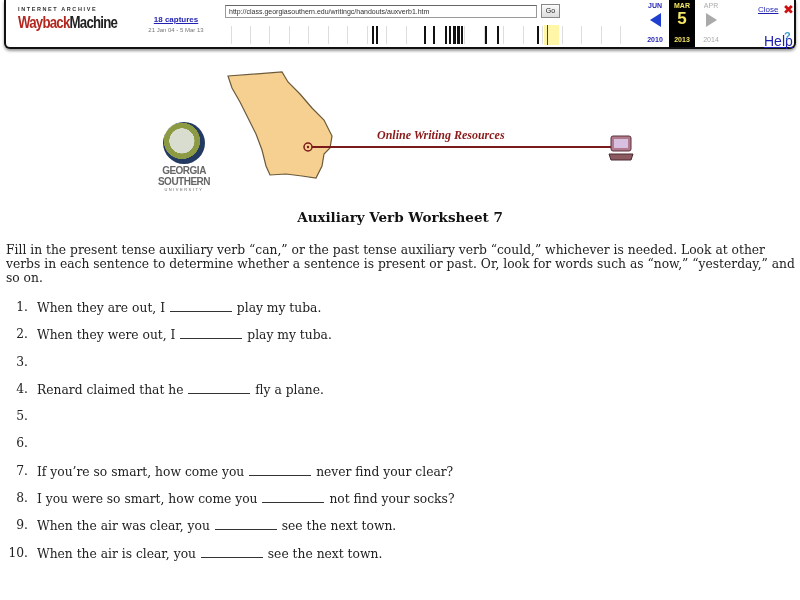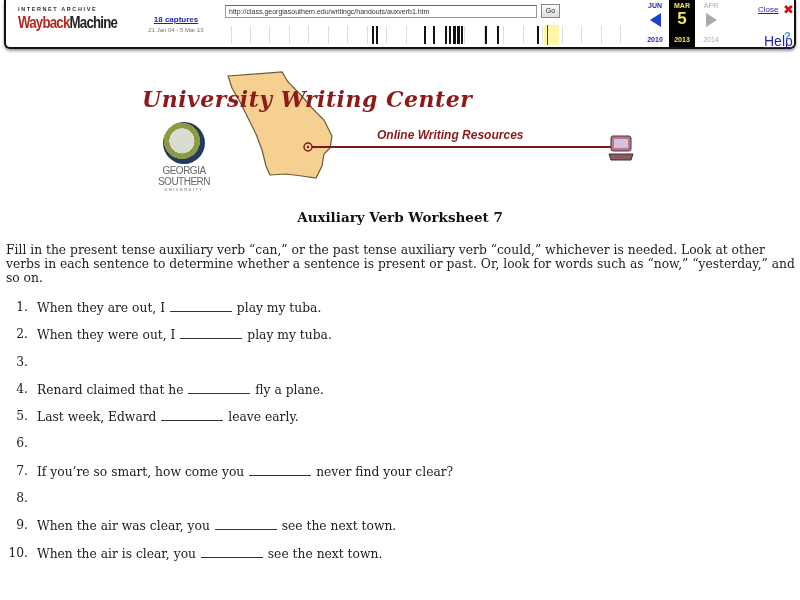--- a/index.html
+++ b/index.html
@@ -59,26 +59,26 @@
   #wb-help-q { position: absolute; left: 778px; top: 30px; font-size: 11px; font-weight: bold; color: #3a9ad0; }
 
   
   #banner { position: absolute; left: 140px; top: 62px; width: 520px; height: 130px; }
   #ga-map { position: absolute; left: 80px; top: 0; }
   #uwc-title {
     position: absolute; left: 2px; top: 24px; font-family: "DejaVu Serif", serif; font-style: italic;
     font-size: 22px; color: #8b1a1a; letter-spacing: 0.5px; white-space: nowrap; font-weight: bold;
   }
   #owr-title {
-    position: absolute; left: 237px; top: 66px; font-family: Liberation Sans, sans-serif; font-style: italic;
+    position: absolute; left: 237px; top: 66px; font-family: Liberation Serif, serif; font-style: italic;
     font-size: 12px; color: #8b1a1a; white-space: nowrap; font-weight: bold;
   }
   #gsu-logo { position: absolute; left: 14px; top: 60px; width: 60px; text-align: center; }
   #gsu-logo .emb { width: 42px; height: 42px; border-radius: 50%; background: radial-gradient(circle at 45% 45%, #d9ddd0 0 38%, #8c9a44 39% 55%, #233a63 56% 100%); margin: 0 auto; position: relative; }
-  #gsu-logo .n1 { font-family: "Liberation Sans", sans-serif; font-size: 10px; color: #666; line-height: 9px; letter-spacing: -0.5px; margin-top: 2px; display: block; }
+  #gsu-logo .n1 { font-family: "Liberation Sans", sans-serif; font-size: 10px; color: #666; line-height: 9px; letter-spacing: -0.5px; margin-top: 2px; display: block; font-weight: bold; }
   #gsu-logo .n2 { font-family: "Liberation Sans", sans-serif; font-size: 4px; color: #666; letter-spacing: 1.5px; display: block; margin-top: 1px; }
   #pc-icon { position: absolute; left: 467px; top: 72px; }
 
   
   #page-title {
     position: absolute; left: 0; top: 209px; width: 800px; text-align: center;
     font-family: "DejaVu Serif", serif; font-weight: bold; font-size: 13.5px; color: #111;
   }
   #intro {
     position: absolute; left: 6px; top: 243px; width: 790px;
@@ -167,21 +167,20 @@
   <span id="wb-close">Close</span>
   <span id="wb-close-x">✖</span>
   <span id="wb-help">Help</span>
   <span id="wb-help-q">?</span>
 </div>
 
 <div id="banner">
   <svg id="ga-map" width="140" height="130" viewBox="0 0 140 130">
     <path d="M8,14 L62,10 L68,20 L80,32 L92,46 L104,58 L112,74 L110,86 L104,92 L102,104 L96,116 L82,114 L66,112 L50,113 L46,104 L42,88 L36,72 L28,56 L20,40 L12,26 Z" fill="#f5d090" stroke="#6b5a3a" stroke-width="1.2"></path>
   </svg>
-  <div id="uwc-title">University Writing Center</div>
   <svg style="position:absolute;left:163px;top:80px" width="310" height="10">
     <circle cx="5" cy="5" r="4" fill="none" stroke="#7a1a1a" stroke-width="1.5"></circle>
     <circle cx="5" cy="5" r="1.2" fill="#7a1a1a"></circle>
     <line x1="9" y1="5" x2="310" y2="5" stroke="#7a1a1a" stroke-width="2"></line>
   </svg>
   <div id="owr-title">Online Writing Resources</div>
   <svg id="pc-icon" width="28" height="28" viewBox="0 0 28 28">
     <rect x="4" y="2" width="20" height="15" rx="2" fill="#b07a8a" stroke="#5a3040"></rect>
     <rect x="7" y="5" width="14" height="9" fill="#d8c0e0"></rect>
     <path d="M2,20 L26,20 L24,26 L4,26 Z" fill="#8a5a60" stroke="#4a2a30"></path>
@@ -208,31 +207,31 @@
     </li>
   <li class="q">
       <span class="num">3.</span>
     </li>
   <li class="q">
       <span class="num">4.</span>
       <span class="text"><span>Renard claimed that he</span> <span class="blank"></span> <span>fly a plane.</span></span>
     </li>
   <li class="q">
       <span class="num">5.</span>
-      <span class="text"><span>Last week, Edward</span> <span class="blank"></span> <span>leave early.</span></span>
     </li>
   <li class="q">
       <span class="num">6.</span>
     </li>
   <li class="q">
       <span class="num">7.</span>
       <span class="text"><span>If you’re so smart, how come you</span> <span class="blank"></span> <span>never find your clear?</span></span>
     </li>
   <li class="q">
       <span class="num">8.</span>
+      <span class="text"><span>I you were so smart, how come you</span> <span class="blank"></span> <span>not find your socks?</span></span>
     </li>
   <li class="q">
       <span class="num">9.</span>
       <span class="text"><span>When the air was clear, you</span> <span class="blank"></span> <span>see the next town.</span></span>
     </li>
   <li class="q">
       <span class="num">10.</span>
       <span class="text"><span>When the air is clear, you</span> <span class="blank"></span> <span>see the next town.</span></span>
     </li>
 </ol>

